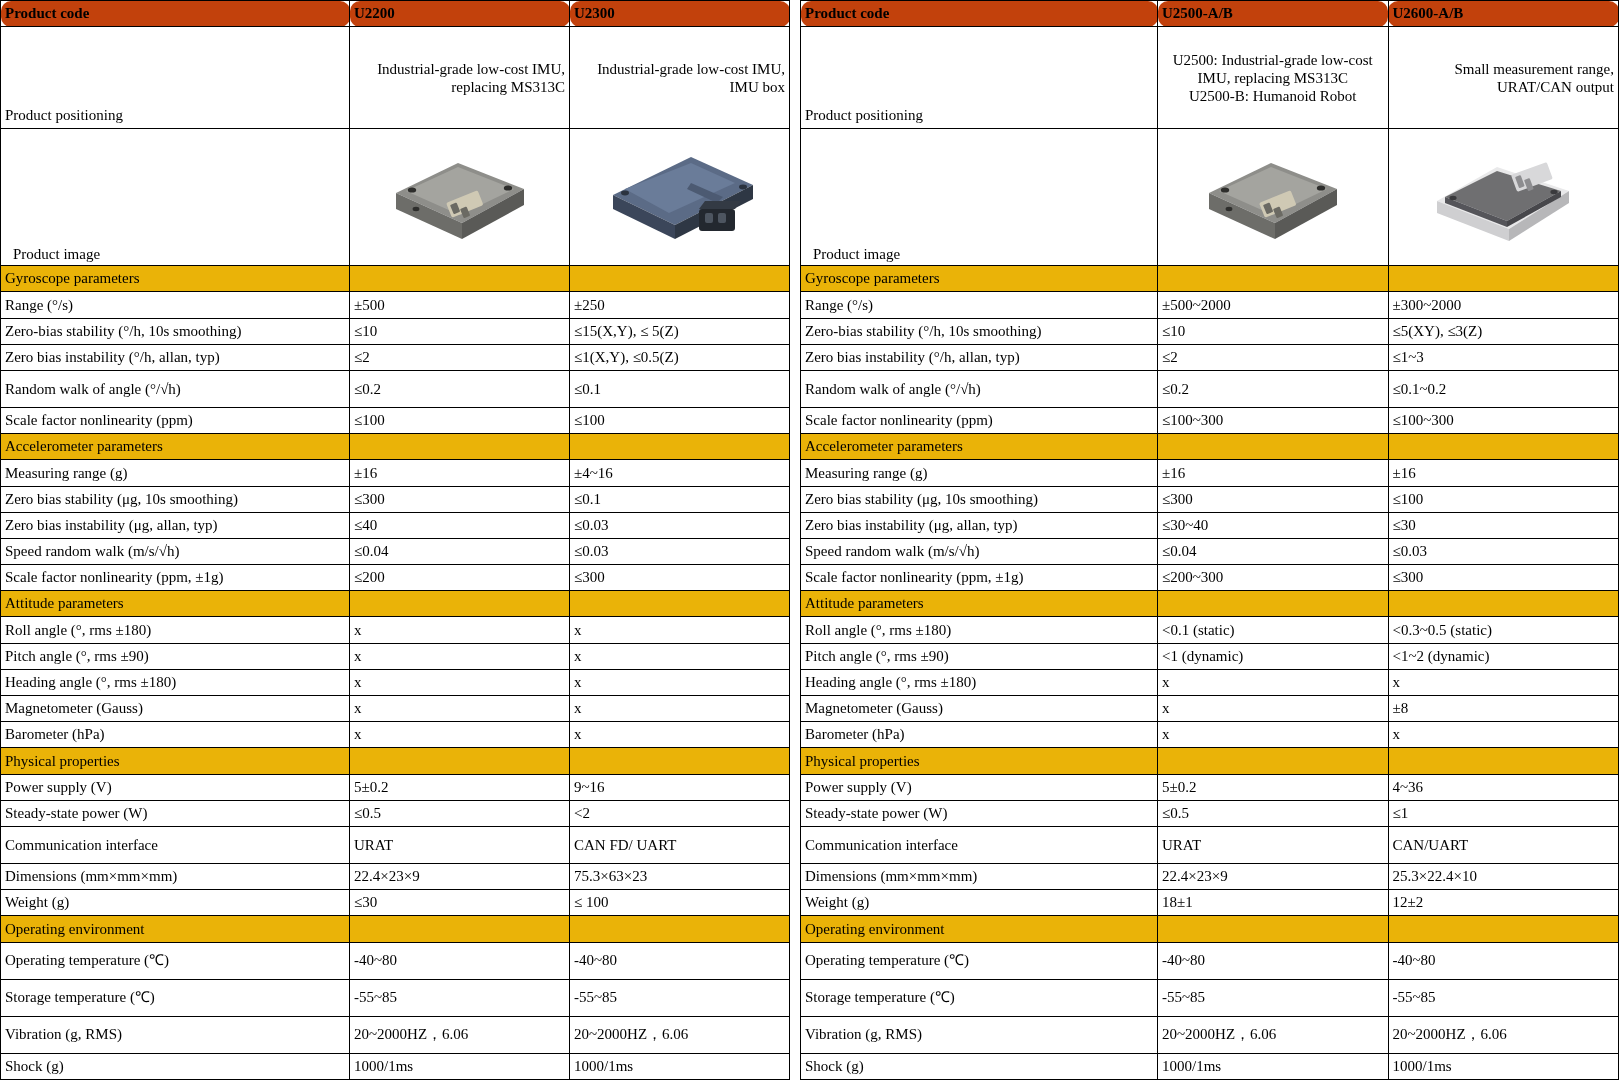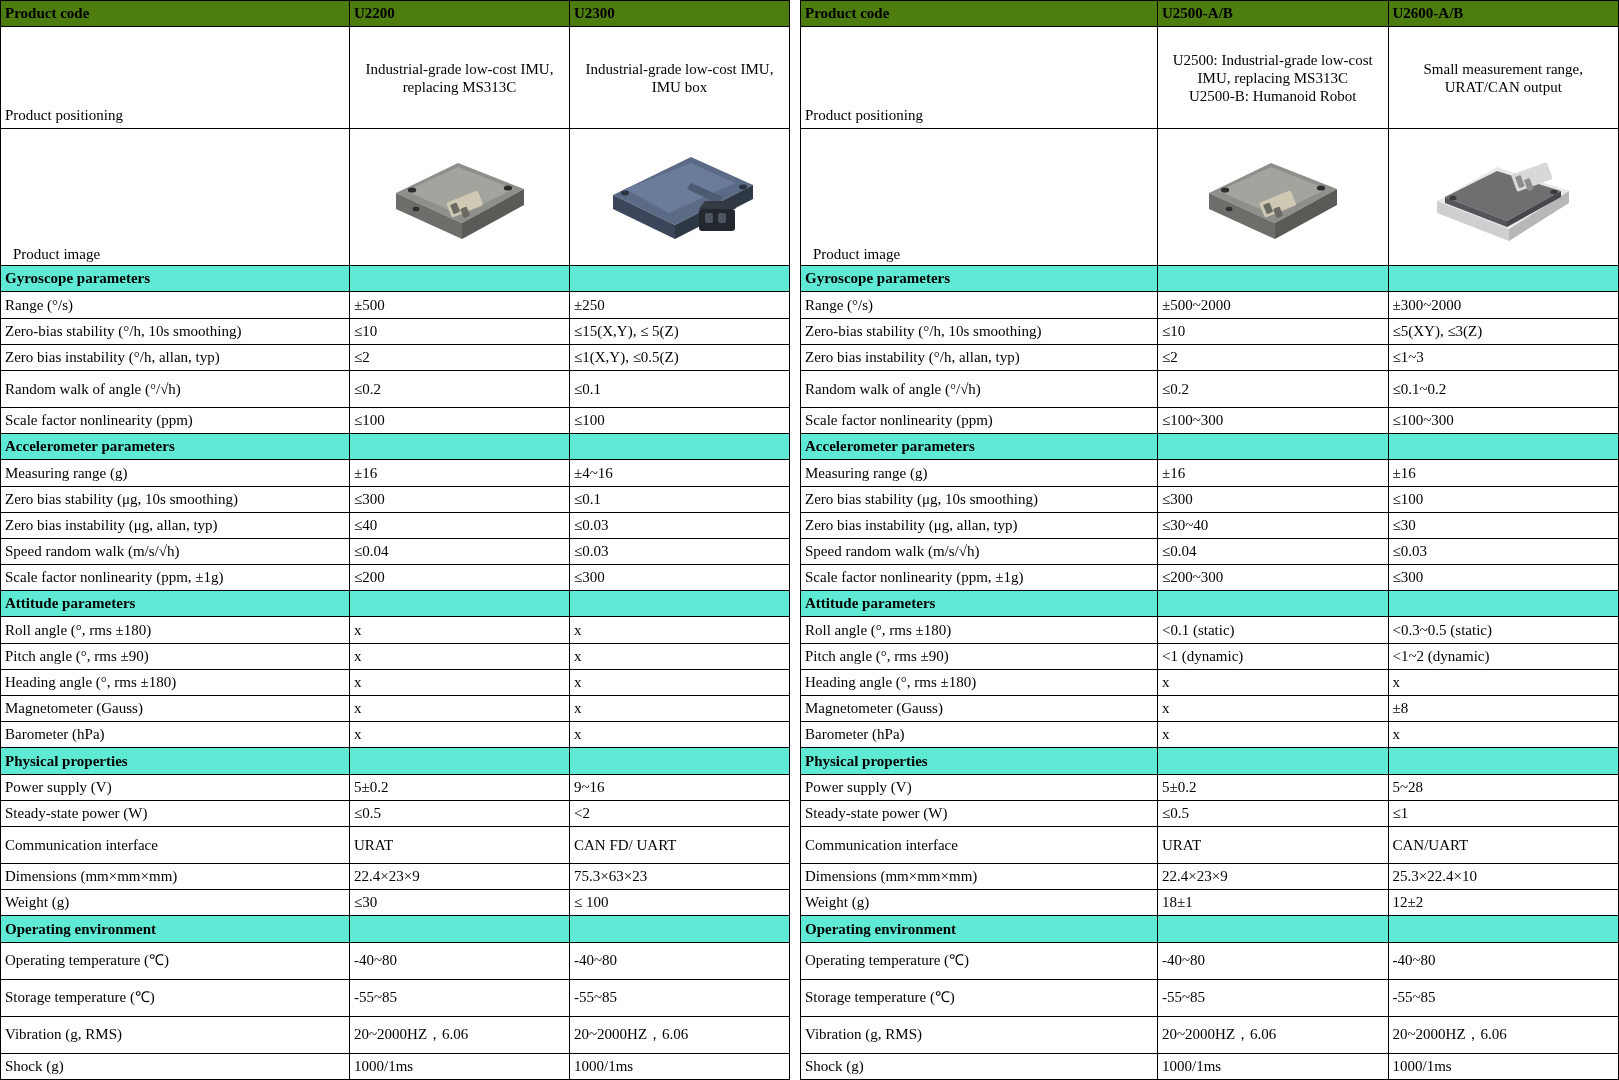--- a/index.html
+++ b/index.html
@@ -38,26 +38,27 @@
   table.spec td {
     border: 1px solid #000000;
     padding: 1px 4px;
     vertical-align: middle;
     font-size: 15px;
     line-height: 1.12;
     word-wrap: break-word;
     overflow: hidden;
   }
   tr.section td {
-    background: #5eead4;
+    background: #eab308;
+    font-weight: normal;
+  }
+  tr.header td {
+    background: #c2410c;
     font-weight: bold;
-  }
-  tr.header td {
-    background: #4d7c0f;
-    font-weight: bold;
+    border-radius: 10px;
   }
   td.label { width: 340px; }
   .panel.right td.label { width: 348px; }
   td.val { }
 
   .rowtall td { height: 34px; }
 
   
   tr.positioning td {
     vertical-align: middle;
@@ -86,21 +87,21 @@
   .imgbox {
     display: flex;
     align-items: center;
     justify-content: center;
     height: 126px;
   }
   svg.devimg { display: block; }
 
   .pos-text {
     display: block;
-    text-align: center;
+    text-align: right;
     line-height: 1.2;
   }
   .pos-text.left-al { text-align: center; }
 </style>
 </head>
 <body>
 
 <div class="sheet">
   <div class="panel left">
     <table class="spec">
@@ -449,21 +450,21 @@
             <td class="val">x</td>
           </tr>
           <tr class="section">
             <td class="label">Physical properties</td>
             <td class="val"></td>
             <td class="val"></td>
           </tr>
           <tr class="">
             <td class="label">Power supply (V)</td>
             <td class="val">5±0.2</td>
-            <td class="val">5~28</td>
+            <td class="val">4~36</td>
           </tr>
           <tr class="">
             <td class="label">Steady-state power (W)</td>
             <td class="val">≤0.5</td>
             <td class="val">≤1</td>
           </tr>
           <tr class=" rowtall">
             <td class="label">Communication interface</td>
             <td class="val">URAT</td>
             <td class="val">CAN/UART</td>

